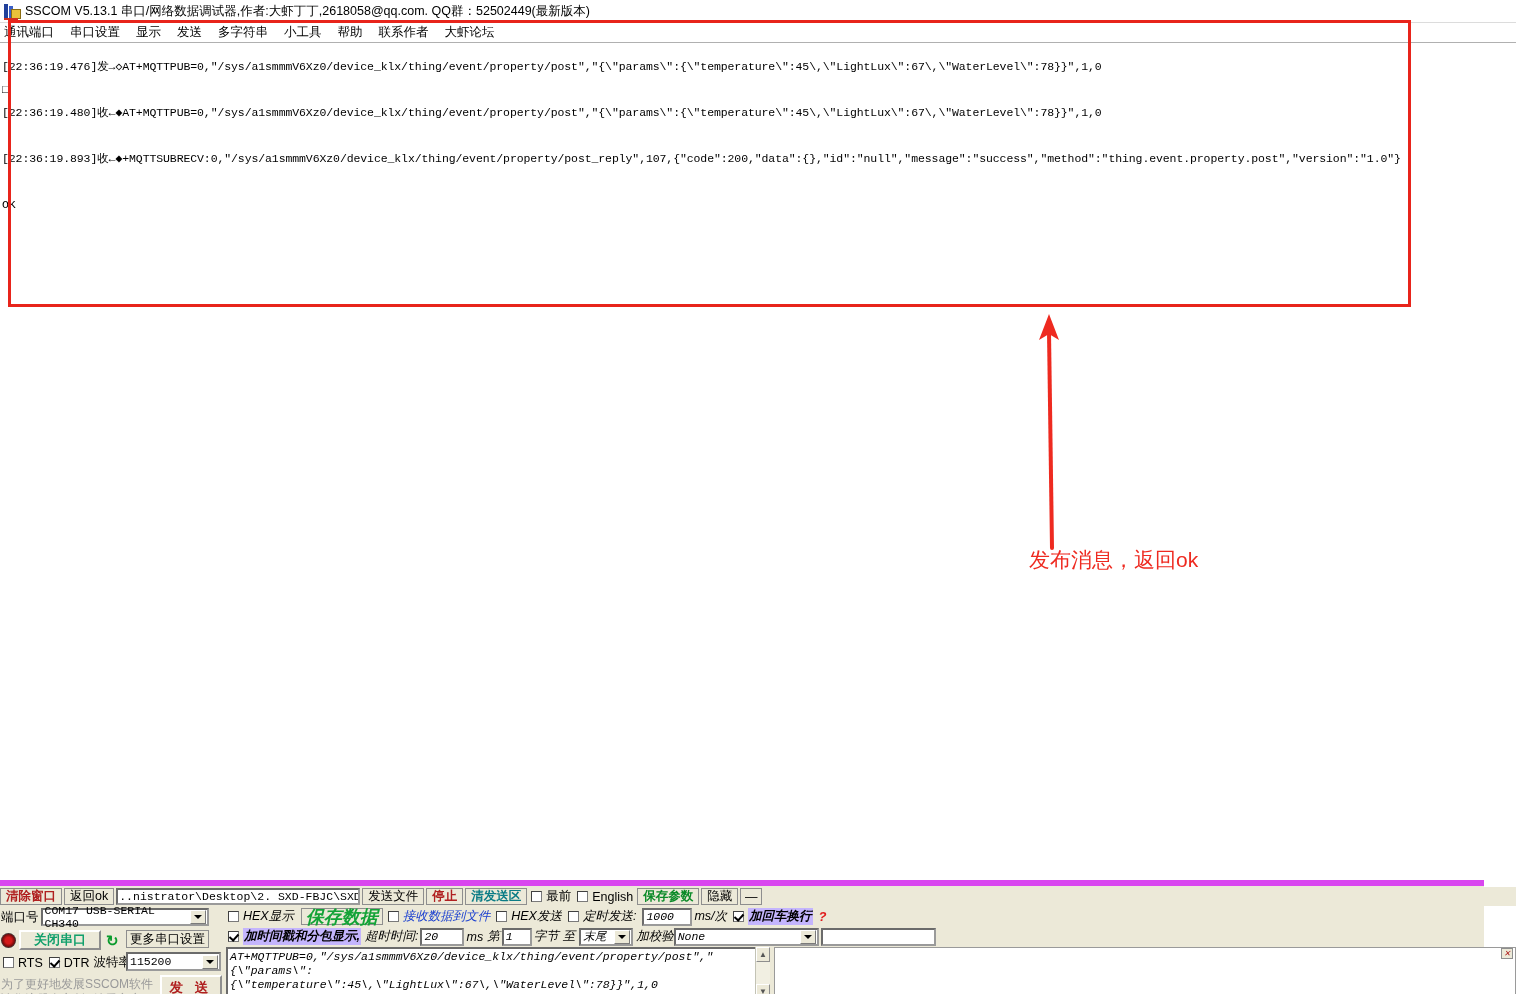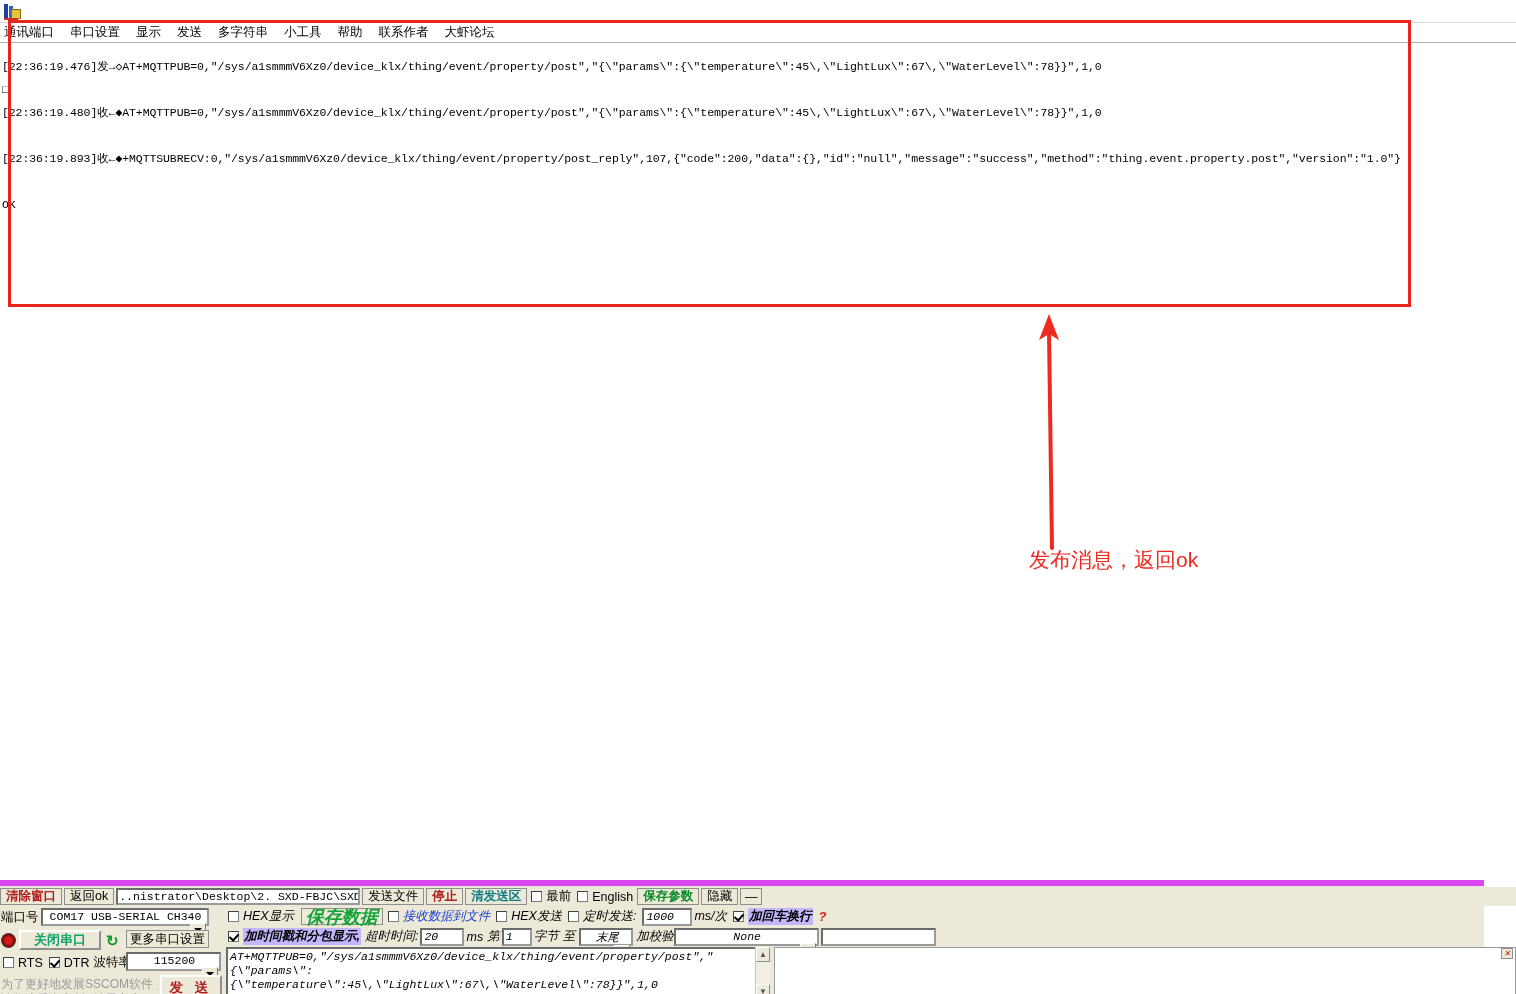--- a/index.html
+++ b/index.html
@@ -248,21 +248,20 @@
     border-left-color: #6b6b6b;
     background: #ffffff;
     height: 18px;
     display: flex;
     align-items: center;
     box-sizing: border-box;
     font-family: "Liberation Mono", monospace;
     font-size: 11.5px;
     padding-left: 2px;
     position: relative;
-    flex-direction: column;
   }
   .combo .arrow {
     width: 16px;
     height: 14px;
     margin-left: auto;
     margin-right: 1px;
     background: #ece9d8;
     border: 1px solid #ffffff;
     border-right-color: #7a7a7a;
     border-bottom-color: #7a7a7a;
@@ -471,20 +470,21 @@
 </head>
 <body>
 
 <div id="titlebar">
   <div id="app-icon">
     <div class="bar-blue"></div>
     <div class="bar-blue2"></div>
     <div class="chip"></div>
     <div class="base-red"></div>
   </div>
+  <span id="title-text">SSCOM V5.13.1 串口/网络数据调试器,作者:大虾丁丁,2618058@qq.com. QQ群：52502449(最新版本)</span>
 </div>
 
 <div id="menubar">
   <div class="menu-item">通讯端口</div>
   <div class="menu-item">串口设置</div>
   <div class="menu-item">显示</div>
   <div class="menu-item">发送</div>
   <div class="menu-item">多字符串</div>
   <div class="menu-item">小工具</div>
   <div class="menu-item">帮助</div>

